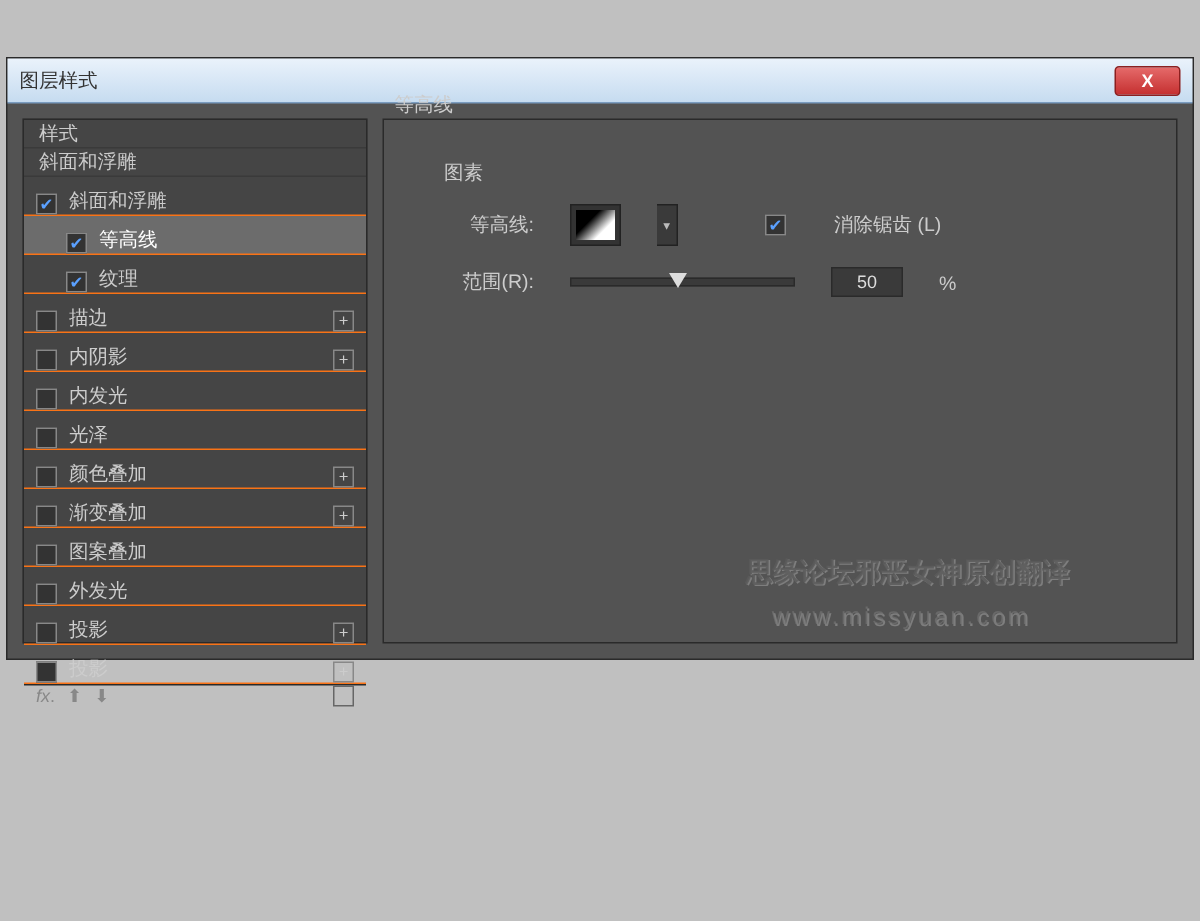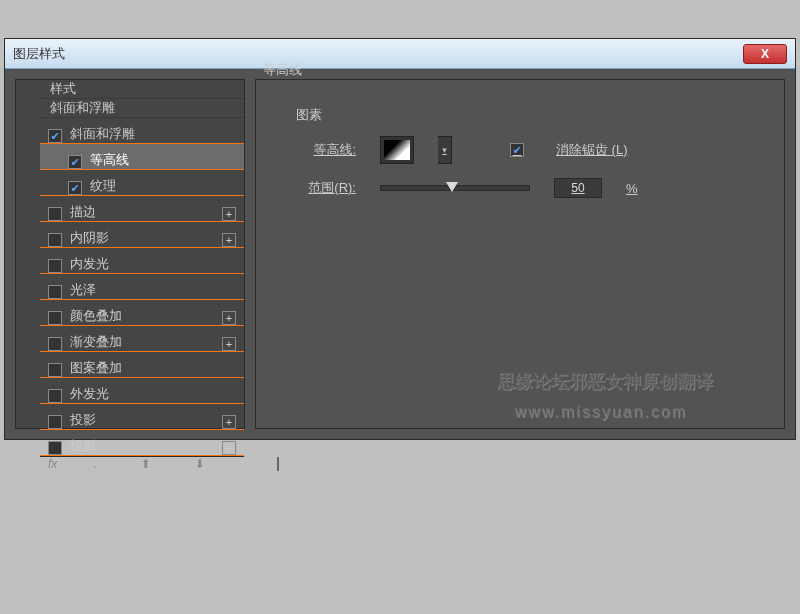--- a/index.html
+++ b/index.html
@@ -2,39 +2,39 @@
 <html><head>
 <meta charset="utf-8">
 <style>
 * { box-sizing: border-box; margin: 0; padding: 0; font-family: "Microsoft YaHei", sans-serif; }
 body { background: #c0c0c0; width: 800px; height: 614px; overflow: hidden; }
 .window { position: relative; margin: 38px 4px 4px 4px; border: 1px solid #2a2a2a; background: #535353; height: 402px; }
 .titlebar { height: 30px; background: linear-gradient(#eaf2fb, #c6dcf0); display: flex; align-items: center; padding: 0 8px; color: #333; font-size: 13px; border-bottom: 1px solid #7a9cc0; }
 .titlebar .title { flex: 1; }
 .close-x { background: linear-gradient(#e56a6a, #c53030); border: 1px solid #8b1f1f; border-radius: 3px; width: 44px; height: 20px; display: flex; align-items: center; justify-content: center; color: #fff; font-size: 12px; font-weight: bold; }
 .content { display: flex; padding: 10px; gap: 10px; height: calc(100% - 30px); }
-.left-panel { width: 230px; background: #454545; border: 1px solid #2a2a2a; display: flex; flex-direction: column; padding-left: 24px; }
+.left-panel { width: 230px; background: #454545; border: 1px solid #2a2a2a; display: flex; flex-direction: column; }
 .hdr-row { height: 26px; display: flex; align-items: center; padding: 0 10px; color: #ccc; font-size: 13px; border-bottom: 1px solid #3a3a3a; }
 .style-item { height: 26px; display: flex; align-items: flex-end; padding: 0 8px; color: #ccc; font-size: 13px; border-bottom: 1px solid #f97316; position: relative; }
 .style-item.selected { background: #6c6c6c; color: #fff; }
 .style-item .plus { margin-left: auto; border: 1px solid #888; width: 14px; height: 14px; display: flex; align-items: center; justify-content: center; font-size: 11px; color: #ccc; }
 .cb { width: 14px; height: 14px; border: 1px solid #888; background: #333; margin-right: 8px; display: inline-flex; align-items: center; justify-content: center; }
 .cb.checked::after { content: "✔"; color: #5aa0ff; font-size: 11px; }
 .indent { padding-left: 28px; }
-.left-footer { margin-top: auto; height: 28px; border-top: 1px solid #2a2a2a; display: flex; align-items: center; padding: 0 8px; color: #888; font-size: 12px; gap: 36px; }
+.left-footer { margin-top: auto; height: 28px; border-top: 1px solid #2a2a2a; display: flex; align-items: center; padding: 0 8px; color: #888; font-size: 12px; }
 .left-footer .fx { font-style: italic; }
 .left-footer .sp { flex: 1; }
 .trash { width: 14px; height: 14px; border: 1px solid #666; }
 .arrow { margin-left: 8px; }
 
 .mid-panel { flex: 1; background: #535353; border: 1px solid #2a2a2a; padding: 16px; color: #ccc; font-size: 13px; position: relative; }
 .mid-title { position: absolute; top: -18px; left: 8px; color: #ccc; font-size: 13px; }
 .mid-inner { padding: 10px 14px; }
 .sub-label { margin-left: 10px; margin-bottom: 12px; }
-.row { display: flex; align-items: center; margin-bottom: 14px; gap: 24px; text-decoration: underline; }
+.row { display: flex; align-items: center; margin-bottom: 14px; gap: 24px; }
 .lbl { width: 70px; text-align: right; color: #ccc; }
 .contour-thumb { width: 34px; height: 28px; border: 1px solid #222; background: #333; position: relative; }
 .contour-thumb::after { content: ""; position: absolute; inset: 3px; background: linear-gradient(135deg, #000 0%, #000 35%, #fff 70%, #fff 100%); }
 .dd-caret { width: 14px; height: 28px; border: 1px solid #222; border-left: none; background: #3a3a3a; display: flex; align-items: center; justify-content: center; color: #bbb; font-size: 9px; }
 .slider { position: relative; width: 150px; height: 6px; background: #3a3a3a; border: 1px solid #2a2a2a; }
 .slider .thumb { position: absolute; top: -4px; left: 48%; width: 0; height: 0; border-left: 6px solid transparent; border-right: 6px solid transparent; border-top: 10px solid #ddd; transform: translateX(-50%); }
 .num-input { width: 48px; height: 20px; background: #3a3a3a; border: 1px solid #2a2a2a; color: #ddd; font-size: 12px; text-align: center; }
 
 .right-panel { width: 140px; display: flex; flex-direction: column; gap: 8px; align-items: center; }
 .btn { width: 130px; height: 26px; border: 1px solid #2a2a2a; background: #5a5a5a; color: #ddd; font-size: 13px; border-radius: 14px; display: flex; align-items: center; justify-content: center; }

